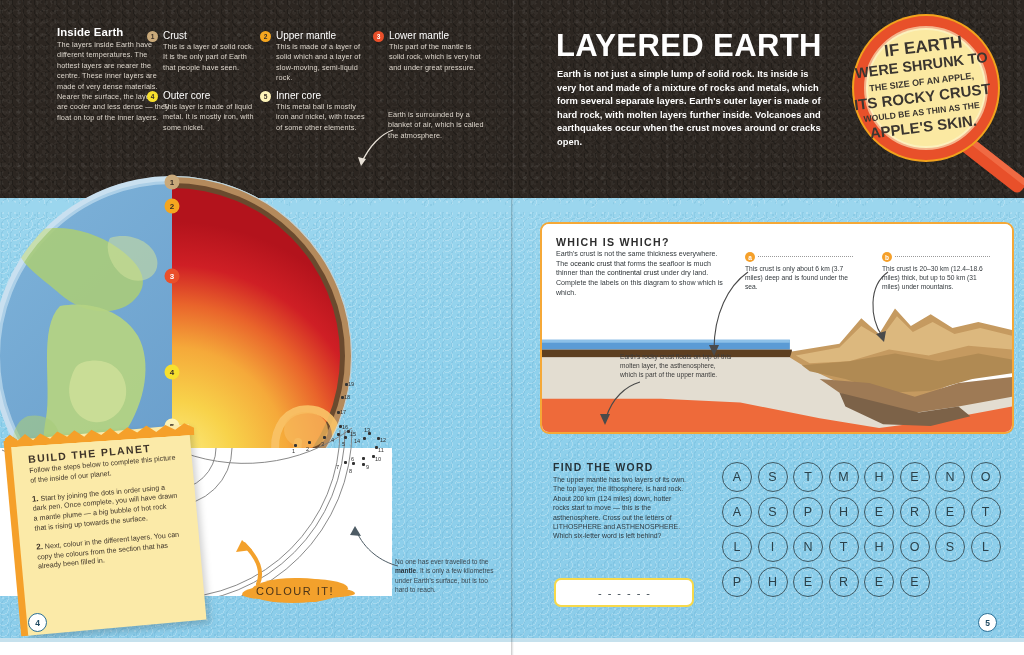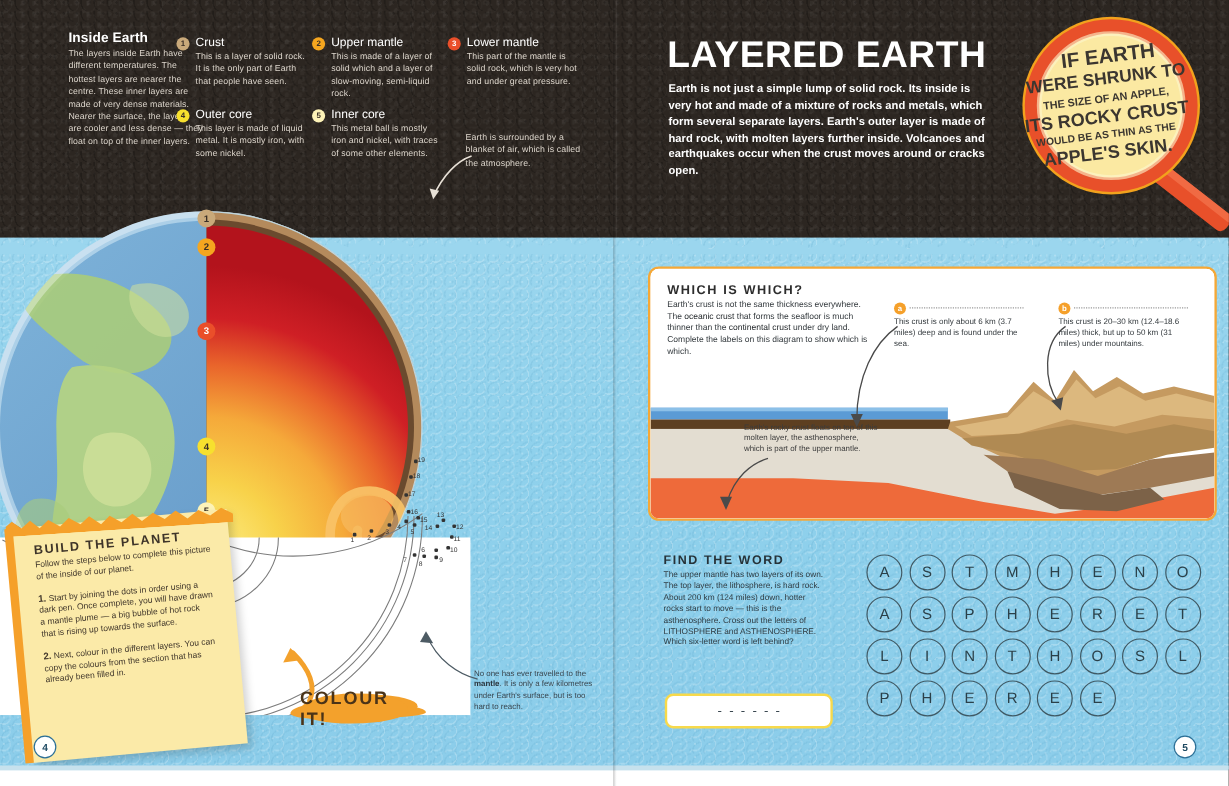--- a/index.html
+++ b/index.html
@@ -104,21 +104,21 @@
 
   .colour-it {
     position:absolute; left:250px; top:578px; width:90px; height:25px;
   }
   .colour-it .blob {
     position:absolute; inset:0; background:#f3a12c; border-radius:50% 45% 52% 48% / 58% 54% 46% 42%;
     box-shadow: 12px -3px 0 -4px #f3a12c, -13px 2px 0 -5px #f3a12c, 22px 2px 0 -7px #f3a12c;
   }
   .colour-it span {
     position:absolute; inset:0; display:flex; align-items:center; justify-content:center;
-    font-size:15px; font-weight:bold; letter-spacing:1.5px; color:#4a3318;
+    font-size:11px; font-weight:normal; letter-spacing:1.5px; color:#4a3318;
   }
   .mantle-note { position:absolute; left:395px; top:557px; width:100px;
     font-size:6.6px; line-height:9.3px; color:#3a4750; }
   .mantle-note b { color:#27333c; }
 
   
   .title-big {
     position:absolute; left:556px; top:28px;
     font-size:31px; font-weight:bold; color:#ffffff; letter-spacing:.4px;
   }

